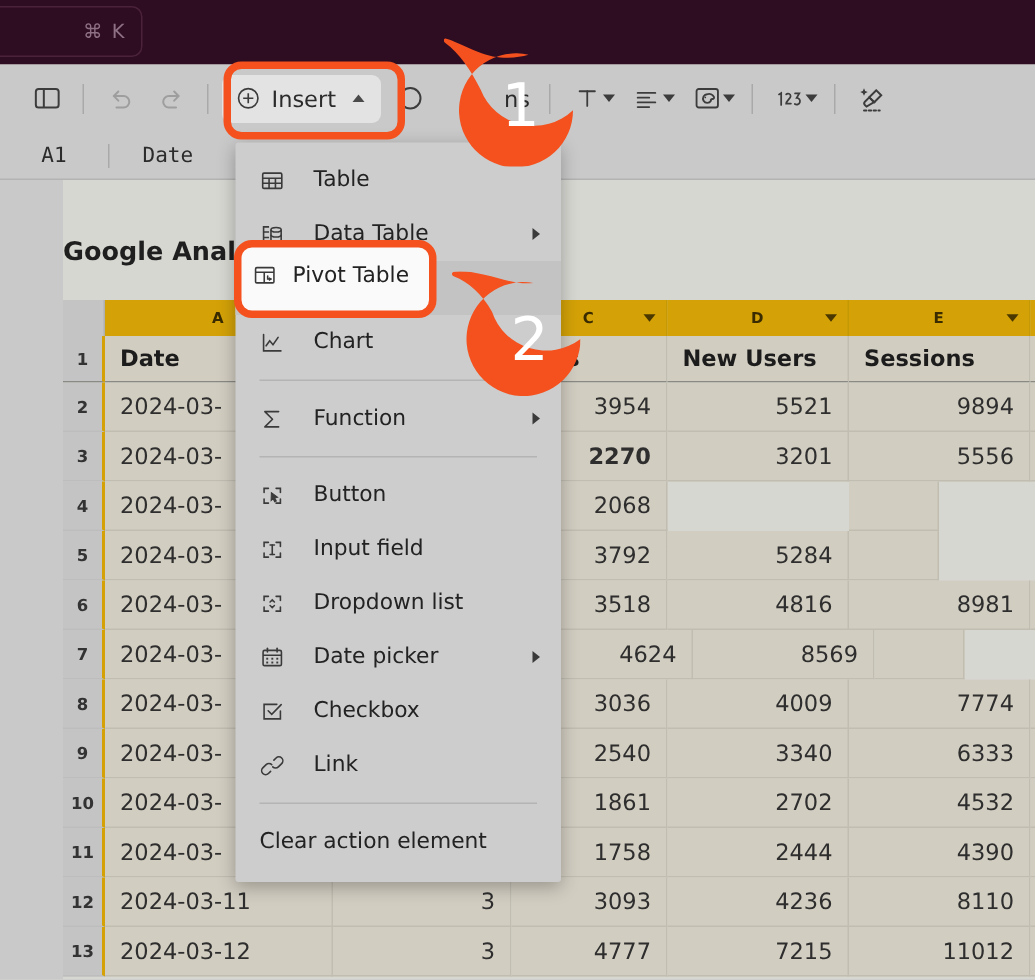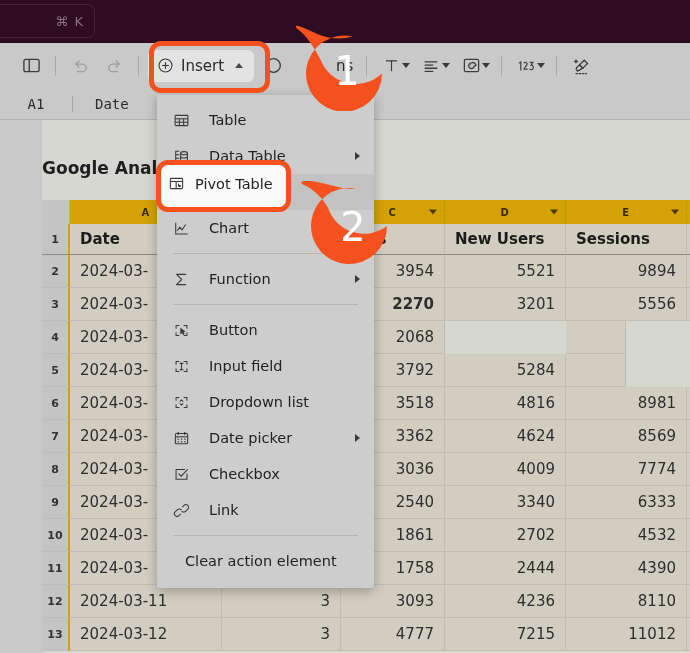--- a/index.html
+++ b/index.html
@@ -369,21 +369,20 @@
           <div class="gcell" style="width: 119px;"></div>
           <div class="gcell num" style="width: 104px;">3518</div>
           <div class="gcell num" style="width: 121px;">4816</div>
           <div class="gcell num" style="width: 121px;">8981</div>
           <div class="gcell" style="width: 60px;"></div>
         </div>
         <div class="grow">
           <div class="rowhead">7</div>
           <div class="gcell" style="width: 152px;">2024-03-</div>
           <div class="gcell" style="width: 119px;"></div>
-          <div class="gcell num" style="width: 104px;">3362</div>
           <div class="gcell num" style="width: 121px;">4624</div>
           <div class="gcell num" style="width: 121px;">8569</div>
           <div class="gcell" style="width: 60px;"></div>
         </div>
         <div class="grow">
           <div class="rowhead">8</div>
           <div class="gcell" style="width: 152px;">2024-03-</div>
           <div class="gcell" style="width: 119px;"></div>
           <div class="gcell num" style="width: 104px;">3036</div>
           <div class="gcell num" style="width: 121px;">4009</div>
@@ -583,21 +582,21 @@
           <path d="M11.3 5.6 13 3.9a3.1 3.1 0 0 1 4.4 4.4l-2.6 2.6a3.1 3.1 0 0 1-4.4 0"></path>
           <path d="M8.7 14.4 7 16.1a3.1 3.1 0 0 1-4.4-4.4l2.6-2.6a3.1 3.1 0 0 1 4.4 0"></path>
         </svg>
       </span>
       <span class="mlbl">Link</span>
     </div>
 
     <div class="msep"></div>
 
     <div class="mi plain">
-      <span class="mlbl" style="margin-left:12px">Clear action element</span>
+      <span class="mlbl" style="margin-left:0">Clear action element</span>
     </div>
   </div>
 
   <div class="anno-box" style="left:149px; top:41px; width:121px; height:52px;"></div>
   <div class="callout c1" style="left:296px; top:25px;">
     <svg width="86" height="86" viewBox="0 0 86 86">
       <path d="M86 48.5a38 38 0 1 1-29.6-37C47.5 14 35.5 15 22.5 9.5 12 5 6 2 1.5 0.8c-2-.5-2.3 1.6-.6 2.8C10 10 18 22 24.4 34.6A38 38 0 0 0 86 48.5z" fill="#f4511e"></path>
     </svg>
     <div class="num">1</div>
   </div>

